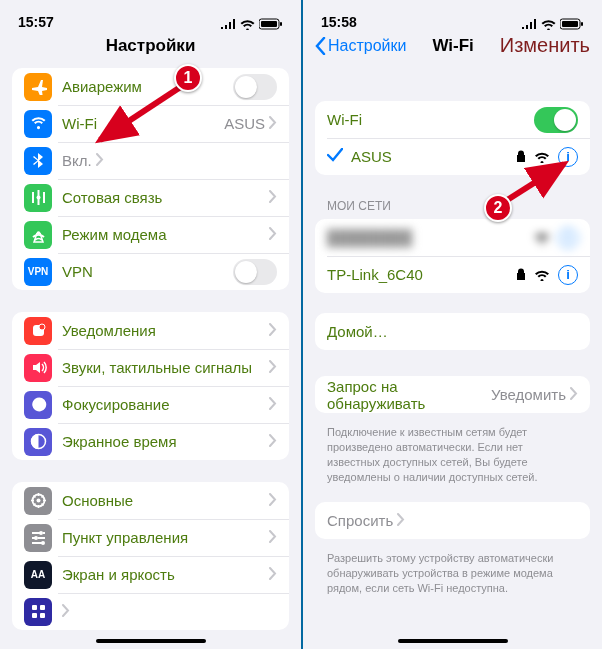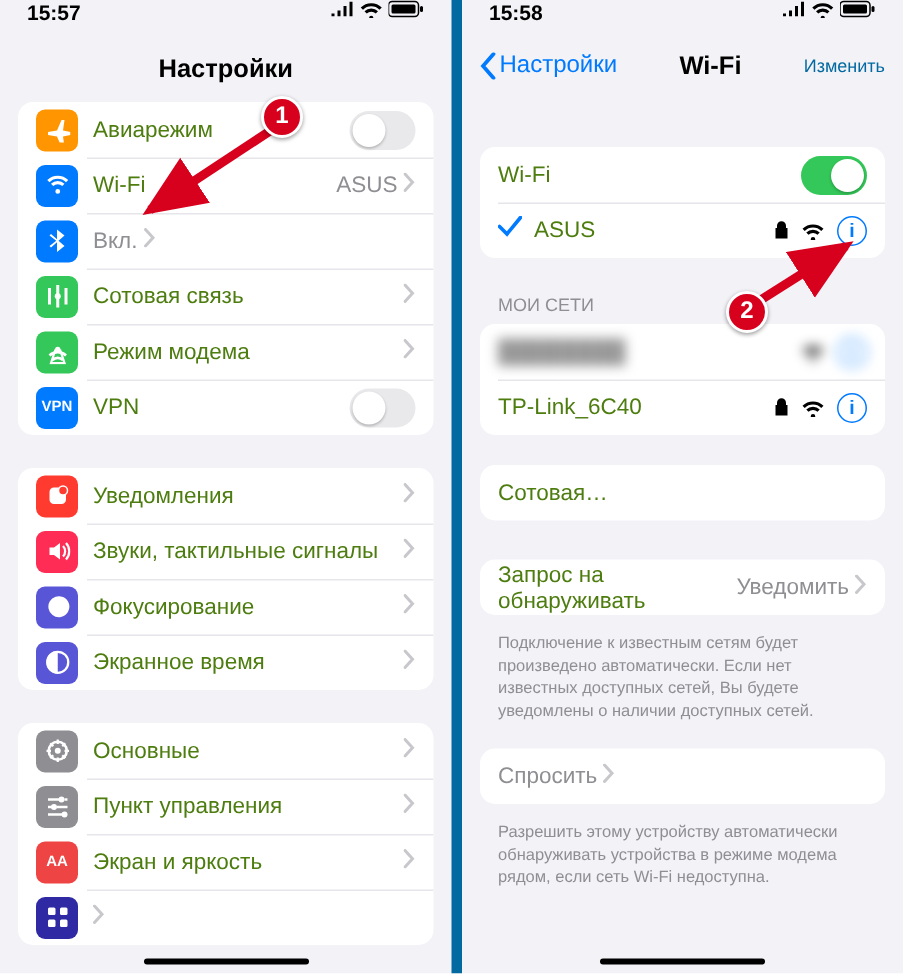--- a/index.html
+++ b/index.html
@@ -1,26 +1,26 @@
 <!DOCTYPE html>
 <html><head>
 <meta charset="utf-8">
 <style>
   * { box-sizing: border-box; margin: 0; padding: 0; font-family: -apple-system, "Helvetica Neue", Arial, sans-serif; }
   body { background: #fff; }
   .stage { width: 603px; height: 649px; display: flex; position: relative; }
   .phone { width: 301px; height: 649px; background: #f2f2f7; position: relative; overflow: hidden; }
-  .phone + .phone { border-left: 7px solid #0369a1; }
-  .statusbar { height: 30px; display: flex; align-items: flex-start; justify-content: space-between; padding: 0 18px; font-size: 14px; font-weight: 600; color: #000; }
+  .phone + .phone { border-left: 2px solid #0369a1; }
+  .statusbar { height: 30px; display: flex; align-items: flex-end; justify-content: space-between; padding: 0 18px; font-size: 14px; font-weight: 600; color: #000; }
   .sb-icons { display: flex; align-items: center; gap: 4px; }
   .headerA { text-align: center; font-size: 17px; font-weight: 600; padding: 6px 0 12px; }
   .headerB { display: flex; align-items: center; justify-content: space-between; padding: 4px 12px 10px; }
   .back { color: #007aff; font-size: 16px; display: flex; align-items: center; gap: 2px; }
   .titleB { font-size: 17px; font-weight: 600; }
-  .edit { color: #0369a1; font-size: 12px; }
+  .edit { color: #7f1d1d; font-size: 20px; }
   .group { background: #fff; border-radius: 10px; margin: 0 12px 22px; overflow: hidden; }
   .groupB { background: #fff; border-radius: 10px; margin: 0 12px 8px; overflow: hidden; }
   .row { display: flex; align-items: center; min-height: 37px; padding: 0 12px; position: relative; }
   .row + .row::before { content: ""; position: absolute; left: 46px; right: 0; top: 0; height: 1px; background: #e5e5ea; }
   .groupB .row + .row::before { left: 12px; }
   .icn { width: 28px; height: 28px; border-radius: 6px; display: flex; align-items: center; justify-content: center; margin-right: 10px; flex-shrink: 0; }
   .icn svg { width: 17px; height: 17px; }
   .label { flex: 1; font-size: 15px; color: #4d7c0f; }
   .val { font-size: 15px; color: #8e8e93; margin-right: 4px; }
   .chev { color: #c7c7cc; }
@@ -216,21 +216,21 @@
               <circle cx="6" cy="9" r="2" fill="#fff"></circle>
               <circle cx="13" cy="14" r="2" fill="#fff"></circle>
             </svg>
           </span>
           <span class="label">Пункт управления</span>
           <span class="chev"><svg width="8" height="13">
               <path d="M1 1l5 5.5L1 12" stroke="#c7c7cc" stroke-width="2" fill="none" stroke-linecap="round"></path>
             </svg></span>
         </div>
         <div class="row">
-          <span class="icn" style="background: #ef4444; color: rgb(255, 255, 255); font-size: 10px; font-weight: 700;">AA</span>
+          <span class="icn" style="background: #0f172a; color: rgb(255, 255, 255); font-size: 10px; font-weight: 700;">AA</span>
           <span class="label">Экран и яркость</span>
           <span class="chev"><svg width="8" height="13">
               <path d="M1 1l5 5.5L1 12" stroke="#c7c7cc" stroke-width="2" fill="none" stroke-linecap="round"></path>
             </svg></span>
         </div>
         <div class="row">
           <span class="icn" style="background: rgb(47, 42, 163);">
             <svg viewBox="0 0 17 17">
               <rect x="2" y="2" width="5" height="5" rx="1" fill="#fff"></rect>
               <rect x="10" y="2" width="5" height="5" rx="1" fill="#fff"></rect>
@@ -322,21 +322,21 @@
               <path d="M8 10a1.5 1.5 0 100 3 1.5 1.5 0 000-3zM3.5 7a6.4 6.4 0 019 0l-1.5 1.5a4.3 4.3 0 00-6 0zM1 4.5a10 10 0 0114 0L13.5 6a7.8 7.8 0 00-11 0z" fill="#000"></path>
             </svg>
             <span class="info">i</span>
           </span>
         </div>
       </div>
 
     <div style="height:12px"></div>
     <div class="groupB">
       <div class="row">
-        <span class="label">Сотовая…</span>
+        <span class="label">Домой…</span>
       </div>
     </div>
 
     <div style="height:18px"></div>
     <div class="groupB">
       <div class="row">
         <span class="label">Запрос на обнаруживать</span>
         <span class="val">Уведомить</span>
         <span class="chev">
           <svg width="8" height="13">

